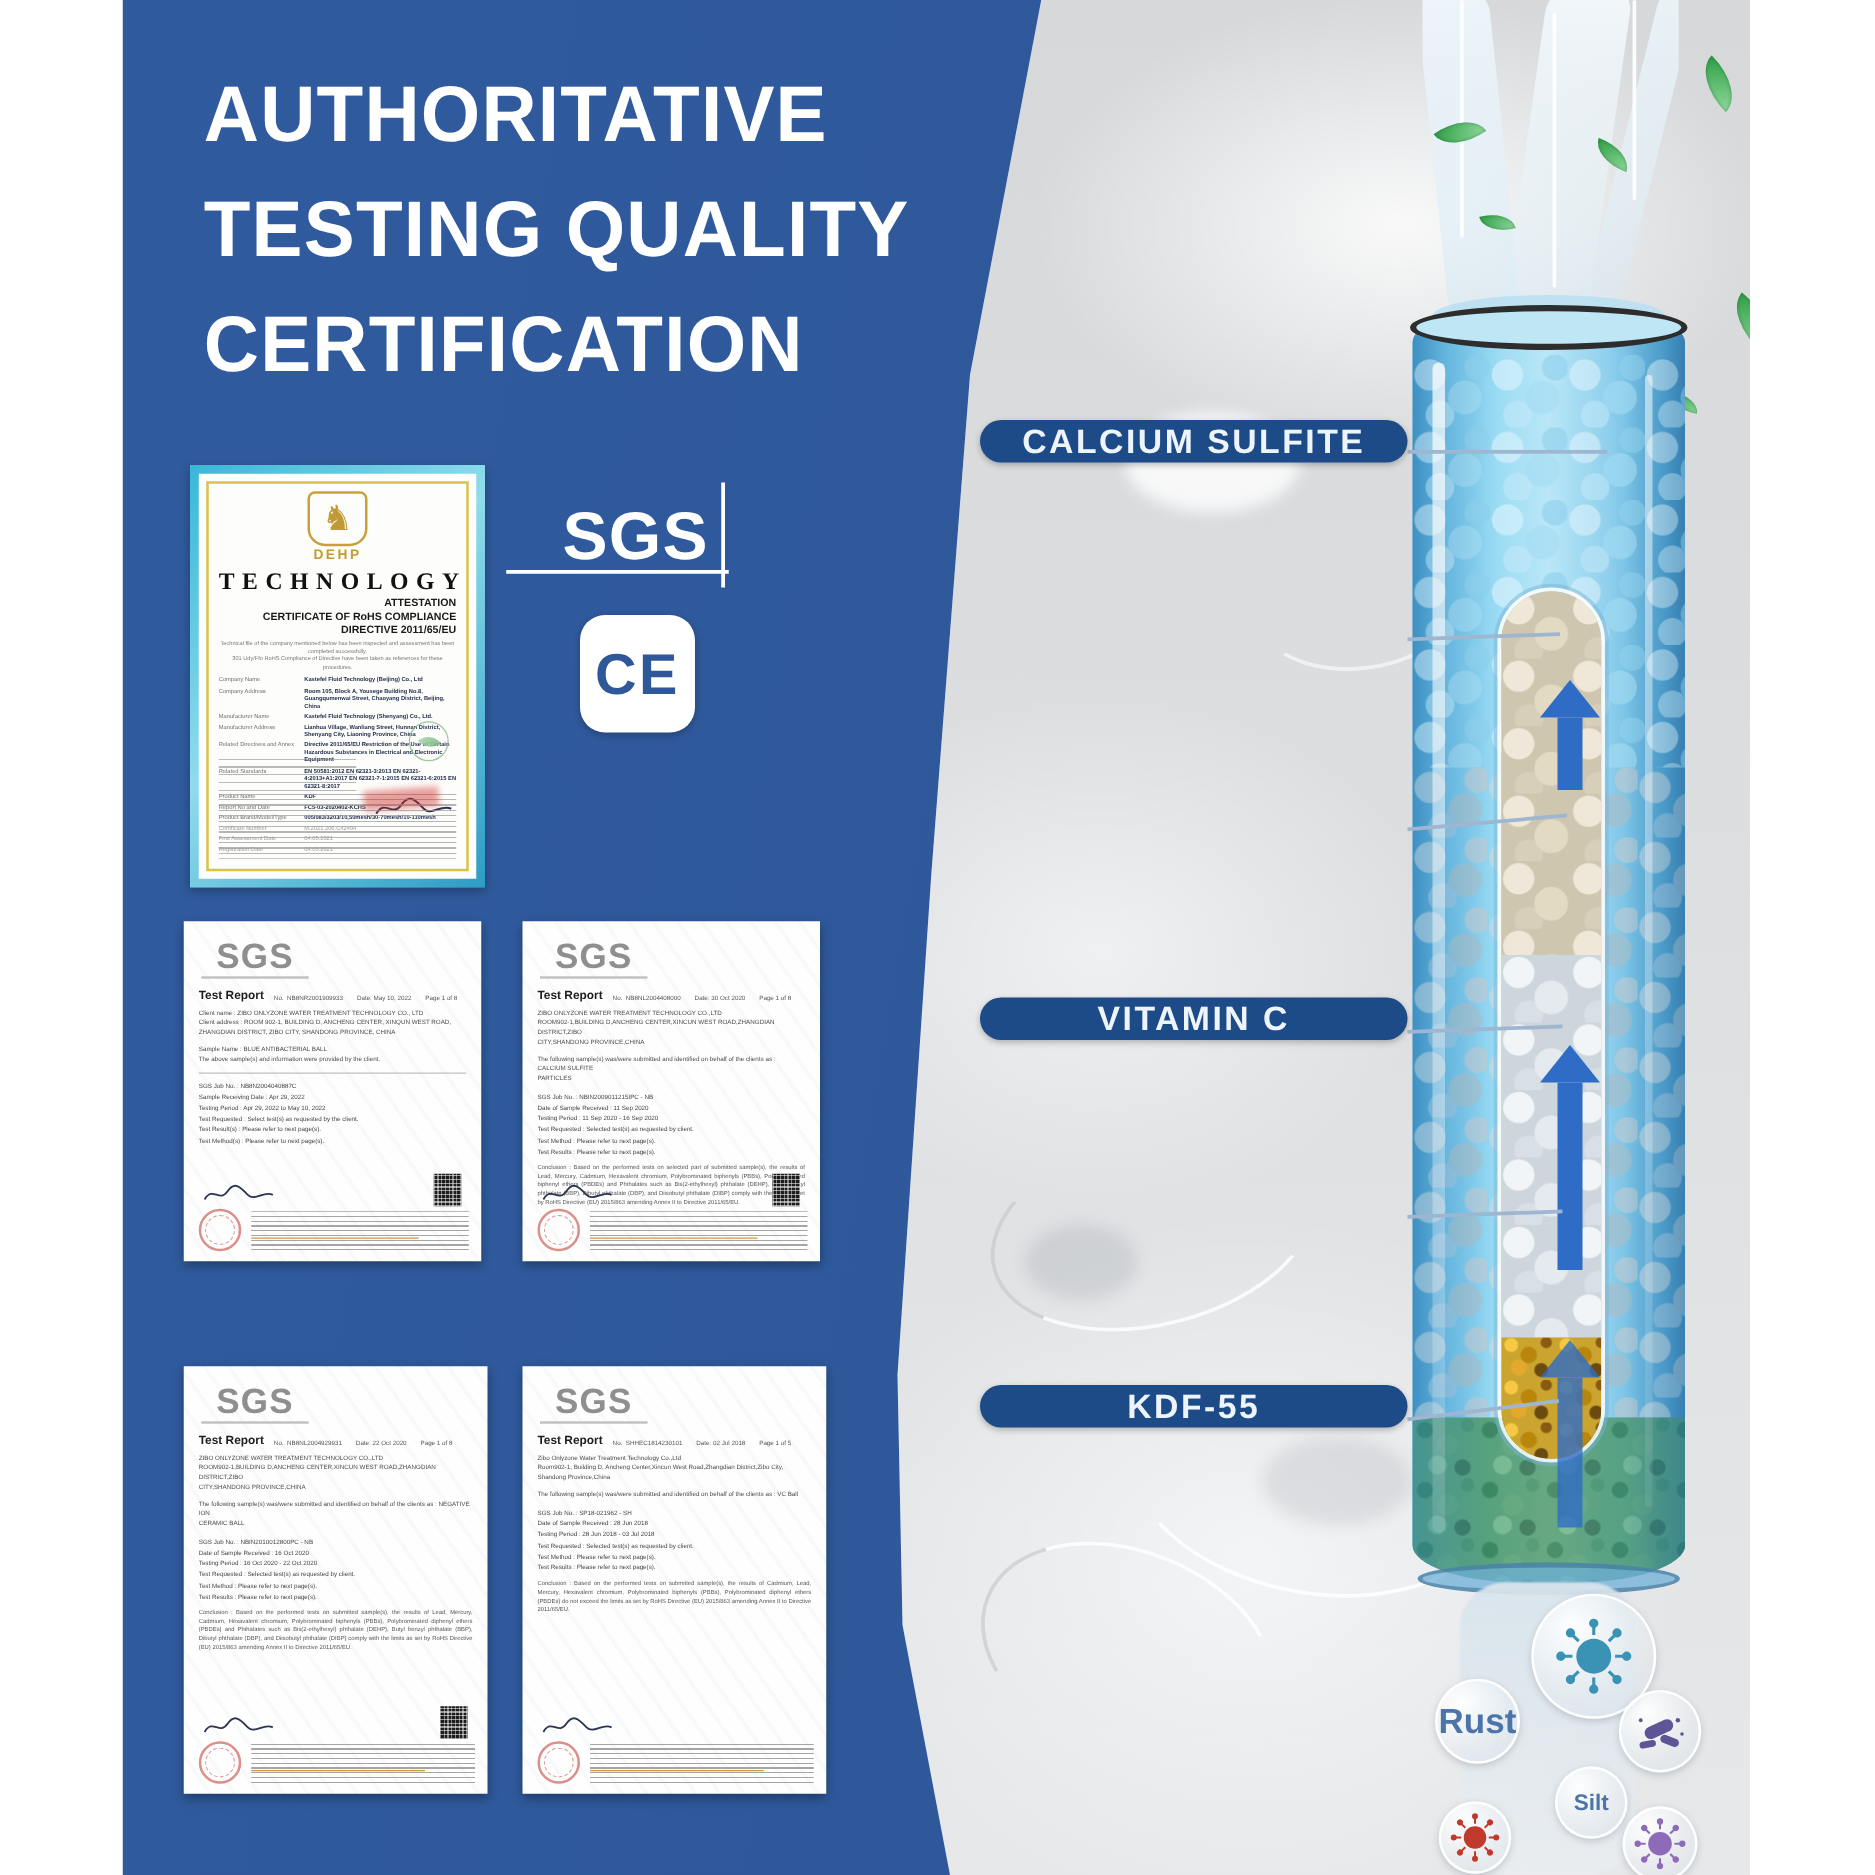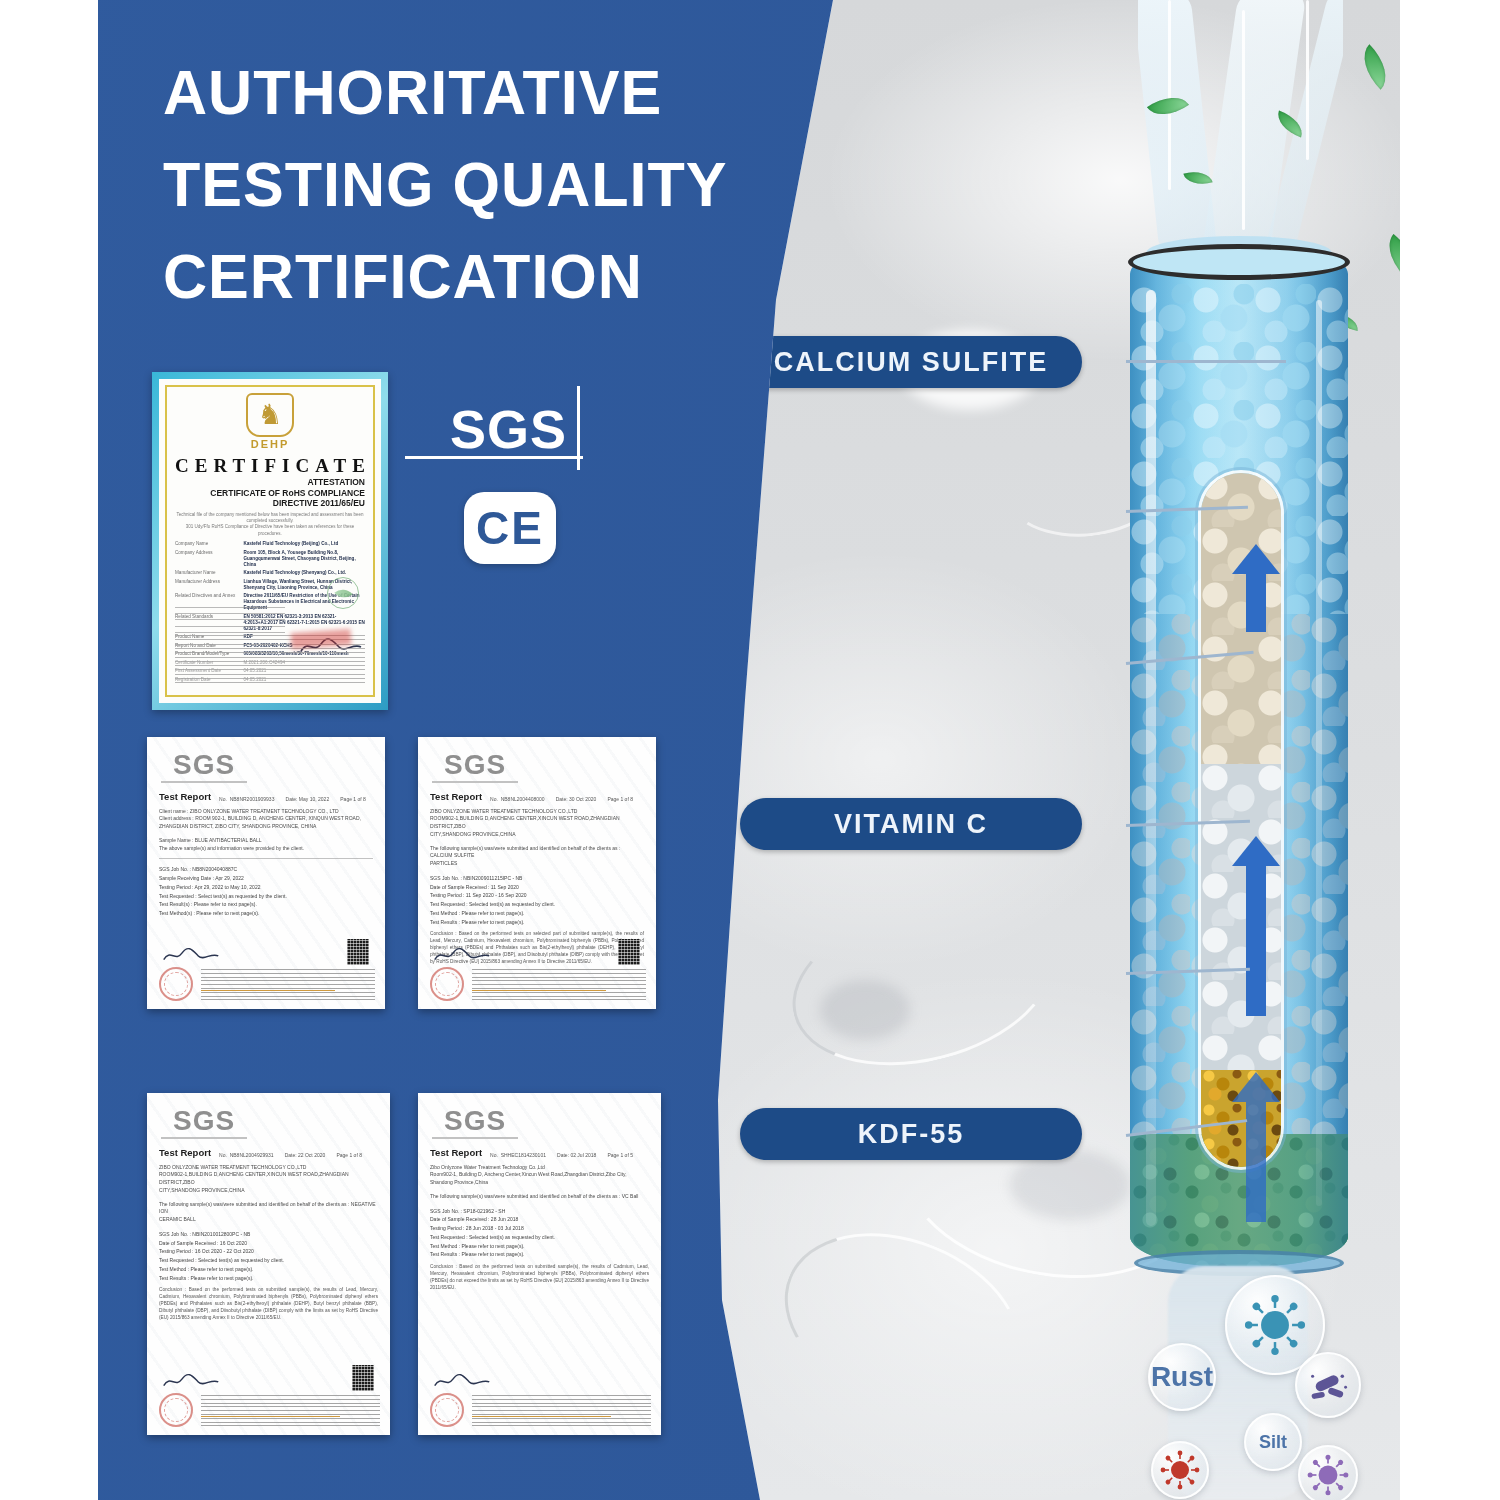--- a/index.html
+++ b/index.html
@@ -65,21 +65,21 @@
              filter:blur(2.5px);transform:rotate(-4deg);}
   .cert-lines{position:absolute;left:8px;right:8px;bottom:8px;height:52px;opacity:.75;
       background:repeating-linear-gradient(180deg,#9d9d9d 0 1px,transparent 1px 4.3px);}
   .cert-lines2{position:absolute;left:8px;bottom:62px;width:110px;height:26px;opacity:.6;
       background:repeating-linear-gradient(180deg,#8d8d8d 0 1px,transparent 1px 6.2px);}
 
   
   .sgs-big{position:absolute;left:450px;top:398px;color:#fff;font-weight:800;font-size:54px;letter-spacing:1px;}
   .sgs-underline{position:absolute;left:405px;top:456px;width:178px;height:2.5px;background:#fff;}
   .sgs-vline{position:absolute;left:577px;top:386px;width:2.5px;height:84px;background:#fff;}
-  .ce-mark{position:absolute;left:464px;top:492px;width:92px;height:72px;background:#fff;border-radius:20px;
+  .ce-mark{position:absolute;left:464px;top:492px;width:92px;height:94px;background:#fff;border-radius:20px;
            display:flex;align-items:center;justify-content:center;box-shadow:0 2px 6px rgba(0,0,0,.25);}
   .ce-mark span{color:#2e5897;font-size:46px;font-weight:700;letter-spacing:2px;}
 
   
   .report{position:absolute;background:#fefefe;box-shadow:0 3px 8px rgba(0,0,0,.35);box-sizing:border-box;
           padding:10px 12px;overflow:hidden;
           background-image:repeating-linear-gradient(55deg,rgba(130,150,170,.05) 0 3px,transparent 3px 16px);}
   .r1{left:147px;top:737px;width:238px;height:272px;}
   .r2{left:418px;top:737px;width:238px;height:272px;}
   .r3{left:147px;top:1093px;width:243px;height:342px;}
@@ -99,21 +99,21 @@
       background-image:repeating-linear-gradient(0deg,rgba(255,255,255,.55) 0 1px,transparent 1px 3px),
                        repeating-linear-gradient(90deg,rgba(255,255,255,.45) 0 1px,transparent 1px 3px);}
   .seal{position:absolute;left:2px;bottom:2px;width:34px;height:34px;border:2px solid rgba(195,70,60,.6);
         border-radius:50%;box-sizing:border-box;}
   .seal::after{content:"";position:absolute;inset:3px;border:1px dashed rgba(195,70,60,.5);border-radius:50%;}
   .fineprint{position:absolute;left:44px;right:0;bottom:2px;height:32px;opacity:.8;
       background:repeating-linear-gradient(180deg,#8f8f8f 0 1px,transparent 1px 3.8px);}
   .gold-line{position:absolute;left:44px;right:40px;bottom:12px;height:1.5px;background:#d09a3e;}
 
   
-  .pill{position:absolute;left:740px;width:342px;height:52px;background:#1d4b87;border-radius:26px;
+  .pill{position:absolute;left:784px;width:342px;height:34px;background:#1d4b87;border-radius:26px;
         color:#eef4fb;font-size:27px;font-weight:700;letter-spacing:2px;display:flex;align-items:center;
         justify-content:center;white-space:nowrap;box-shadow:0 2px 5px rgba(0,0,0,.25);}
   .line{position:absolute;height:3px;background:#9eb6cf;transform-origin:left center;}
 
   
   .tube{position:absolute;left:1128px;top:244px;width:222px;height:1032px;}
   .tube-body{position:absolute;left:2px;top:16px;right:2px;bottom:10px;border-radius:20px 20px 90px 90px/14px 14px 30px 30px;
      background:linear-gradient(90deg,#3e94c6 0%,#6fc1e8 12%,#9adcf4 32%,#aee3f6 50%,#8fd2ef 72%,#55abd9 92%,#3e8cbe 100%);
      overflow:hidden;}
   .beads{position:absolute;left:0;right:0;}
@@ -415,21 +415,21 @@
 
     <div class="cert">
       <div class="cert-paper">
         <div class="cert-frame">
           <div class="crest">
             <div class="shield">
                 <span>♞</span>
               </div>
             <div class="brand">DEHP</div>
           </div>
-          <div class="cert-h">CERTIFICATE</div>
+          <div class="cert-h">TECHNOLOGY</div>
           <div class="cert-s">ATTESTATION</div>
           <div class="cert-s">CERTIFICATE OF RoHS COMPLIANCE</div>
           <div class="cert-s">DIRECTIVE  2011/65/EU</div>
           <div class="cert-intro">Technical file of the company mentioned below has been inspected and assessment has been completed successfully.
 301 Udy/Ffo RoHS Compliance of Directive have been taken as references for these procedures.</div>
           <div class="cert-fields">
             <div class="cf-row">
                 <span class="l">Company Name</span>
                 <span class="v">Kastefel Fluid Technology (Beijing) Co., Ltd</span>
               </div>

